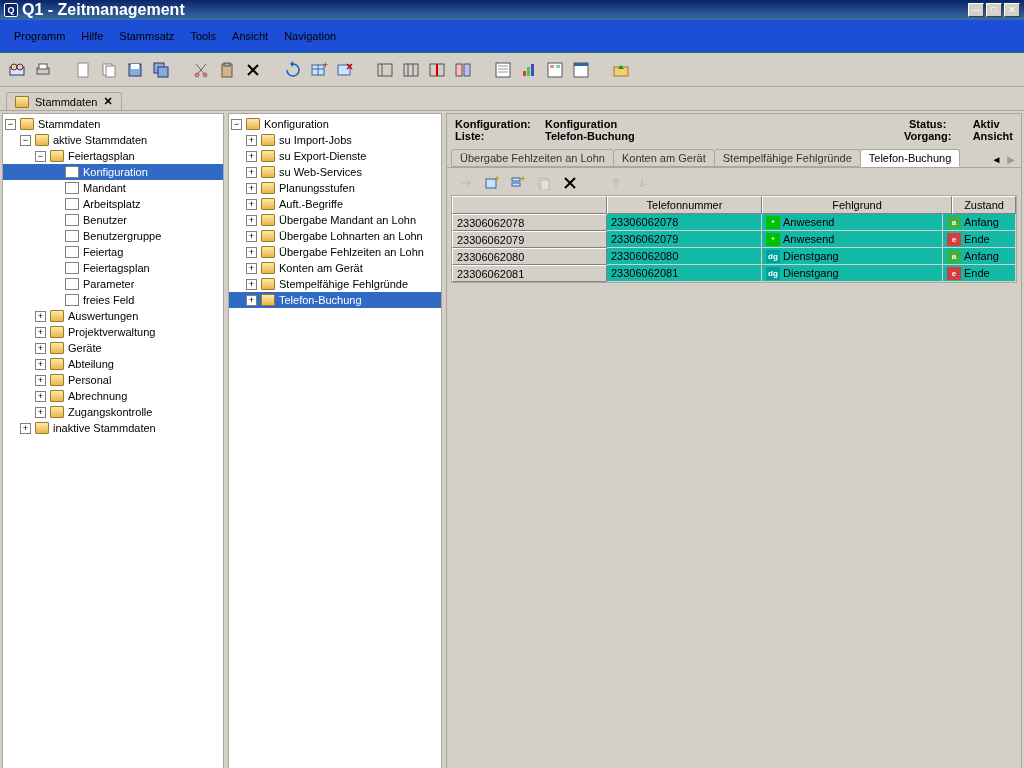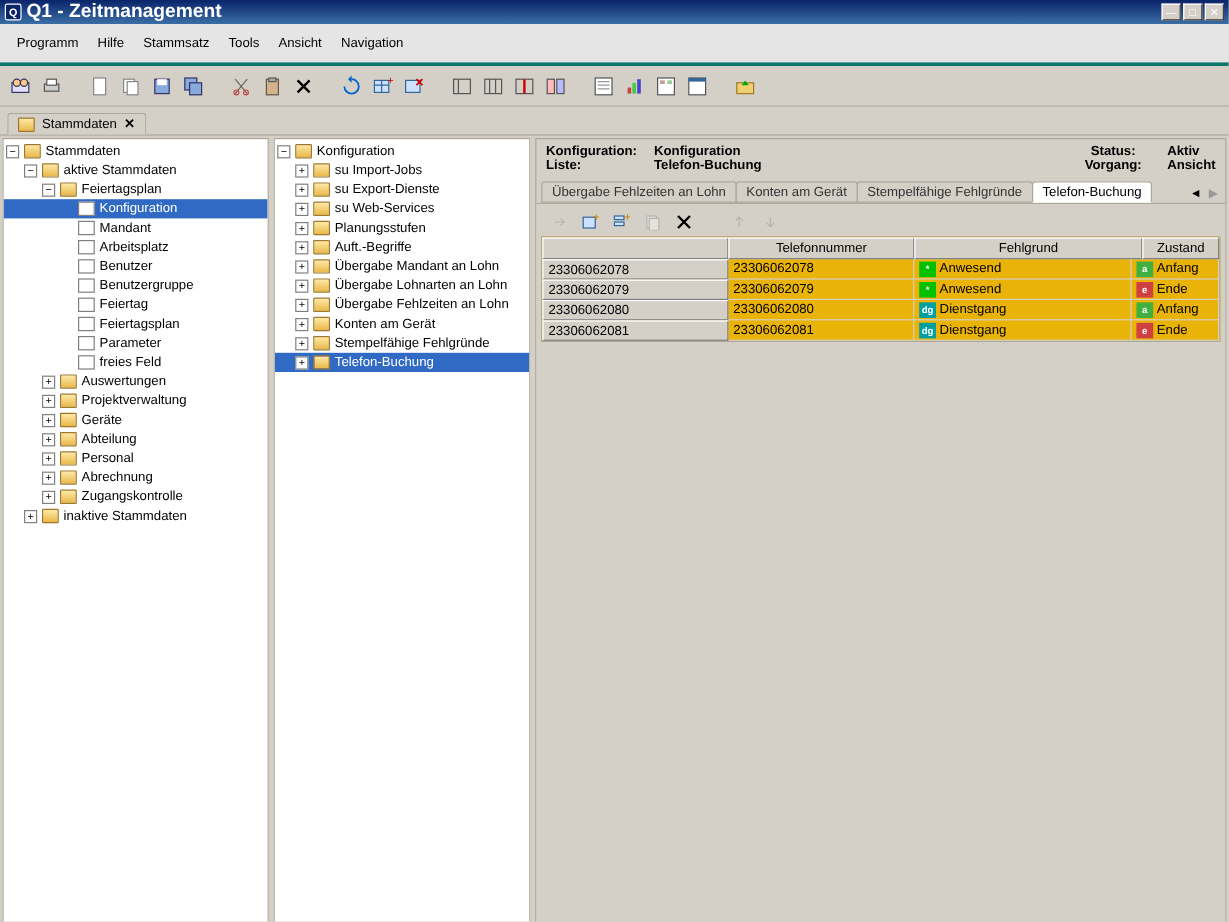--- a/index.html
+++ b/index.html
@@ -2,21 +2,21 @@
 <html><head>
 <meta charset="utf-8">
 <style>
 * { box-sizing: border-box; margin: 0; padding: 0; }
 body { font-family: Tahoma, Arial, sans-serif; font-size: 11px; background: #d4d0c8; width: 1024px; height: 768px; overflow: hidden; color: #000; }
 .titlebar { background: linear-gradient(#0a246a, #3a6ea5); color: #fff; height: 20px; display: flex; align-items: center; padding: 0 4px; }
 .titlebar-icon { width: 14px; height: 14px; background: #0a246a; border: 1px solid #fff; border-radius: 2px; margin-right: 4px; display:flex; align-items:center; justify-content:center; font-size:9px; font-weight:bold;}
 .titlebar-text { font-weight: bold; flex: 1; font-size: 16px; }
 .win-btns { display: flex; gap: 2px; }
 .win-btn { width: 16px; height: 14px; background: #d4d0c8; border: 1px solid #fff; border-right-color:#404040; border-bottom-color:#404040; display: flex; align-items: center; justify-content: center; font-size: 9px; cursor:pointer;}
-.menubar { background: #e5e5e5; height: 20px; display: flex; align-items: center; padding: 16px 6px; border-bottom: 3px solid #0f766e; }
+.menubar { background: #1d4ed8; height: 20px; display: flex; align-items: center; padding: 16px 6px; border-bottom: 1px solid #0f766e; }
 .menu-item { padding: 2px 8px; cursor:pointer; }
 .toolbar { background: #d4d0c8; height: 34px; display: flex; align-items: center; padding: 0 6px; gap: 4px; border-bottom: 1px solid #aca899; }
 .tool-btn { width: 22px; height: 22px; display: flex; align-items: center; justify-content: center; border: 1px solid transparent; cursor:pointer;}
 .tool-sep { width: 10px; }
 .tabbar { background: #d4d0c8; height: 24px; display: flex; align-items: flex-end; padding: 0 6px; border-bottom: 1px solid #aca899; }
 .doc-tab { background: #d4d0c8; border: 1px solid #aca899; border-bottom: none; padding: 2px 6px; display: flex; align-items: center; gap: 4px; border-radius: 3px 3px 0 0; }
 .doc-close { font-weight: bold; cursor:pointer; padding: 0 2px;}
 .main { display: flex; height: 672px; }
 .panel { border: 1px solid #aca899; margin: 2px; background: #fff; overflow: auto; }
 .tree-panel { width: 222px; }
@@ -42,21 +42,21 @@
 .tabstrip { height: 22px; display: flex; align-items:flex-end; padding: 0 4px; position:relative; border-bottom:1px solid #aca899; margin-bottom:-1px;}
 .ptab { border: 1px solid #aca899; border-bottom:1px solid #fff; background:#fff; padding: 2px 8px; border-radius:3px 3px 0 0; margin-right:-1px; cursor:pointer; position:relative; z-index:2;}
 .ptab.inactive { background:#d4d0c8; border-bottom:1px solid #aca899; z-index:1; color:#333;}
 .tabstrip-nav { margin-left:auto; display:flex; gap:2px; align-items:center; padding-bottom:2px;}
 .nav-arrow { font-size:10px; cursor:pointer; padding:0 2px;}
 .nav-arrow.disabled { color:#999;}
 .content-area { flex:1; background:#d4d0c8; padding:4px; display:flex; flex-direction:column;}
 .content-toolbar { height:24px; display:flex; align-items:center; gap:8px; padding:0 6px;}
 .ct-btn { width:18px; height:18px; display:flex; align-items:center; justify-content:center; cursor:pointer;}
 .ct-btn.disabled { opacity:0.4;}
-.grid { border:1px solid #aca899; background:#eab308; flex:0 0 auto;}
+.grid { border:1px solid #aca899; background:#14b8a6; flex:0 0 auto;}
 .grid-header { display:flex; background:#d4d0c8;}
 .gh { border:1px solid #fff; border-right-color:#808080; border-bottom-color:#808080; padding:2px 4px; text-align:center; background:#d4d0c8;}
 .grid-rows {}
 .grid-row { display:flex; height:17px; align-items:center;}
 .gc { border-right:1px solid #d4d0c8; border-bottom:1px solid #d4d0c8; padding:1px 4px; height:17px; display:flex; align-items:center; overflow:hidden;}
 .gc.row-head { background:#d4d0c8; border:1px solid #fff; border-right-color:#808080; border-bottom-color:#808080;}
 .badge { width:14px; height:13px; display:inline-flex; align-items:center; justify-content:center; font-size:8px; font-weight:bold; color:#fff; margin-right:3px;}
 .badge.green { background:#00c000;}
 .badge.teal { background:#00a0a0;}
 .badge.green2 { background:#40b040;}

